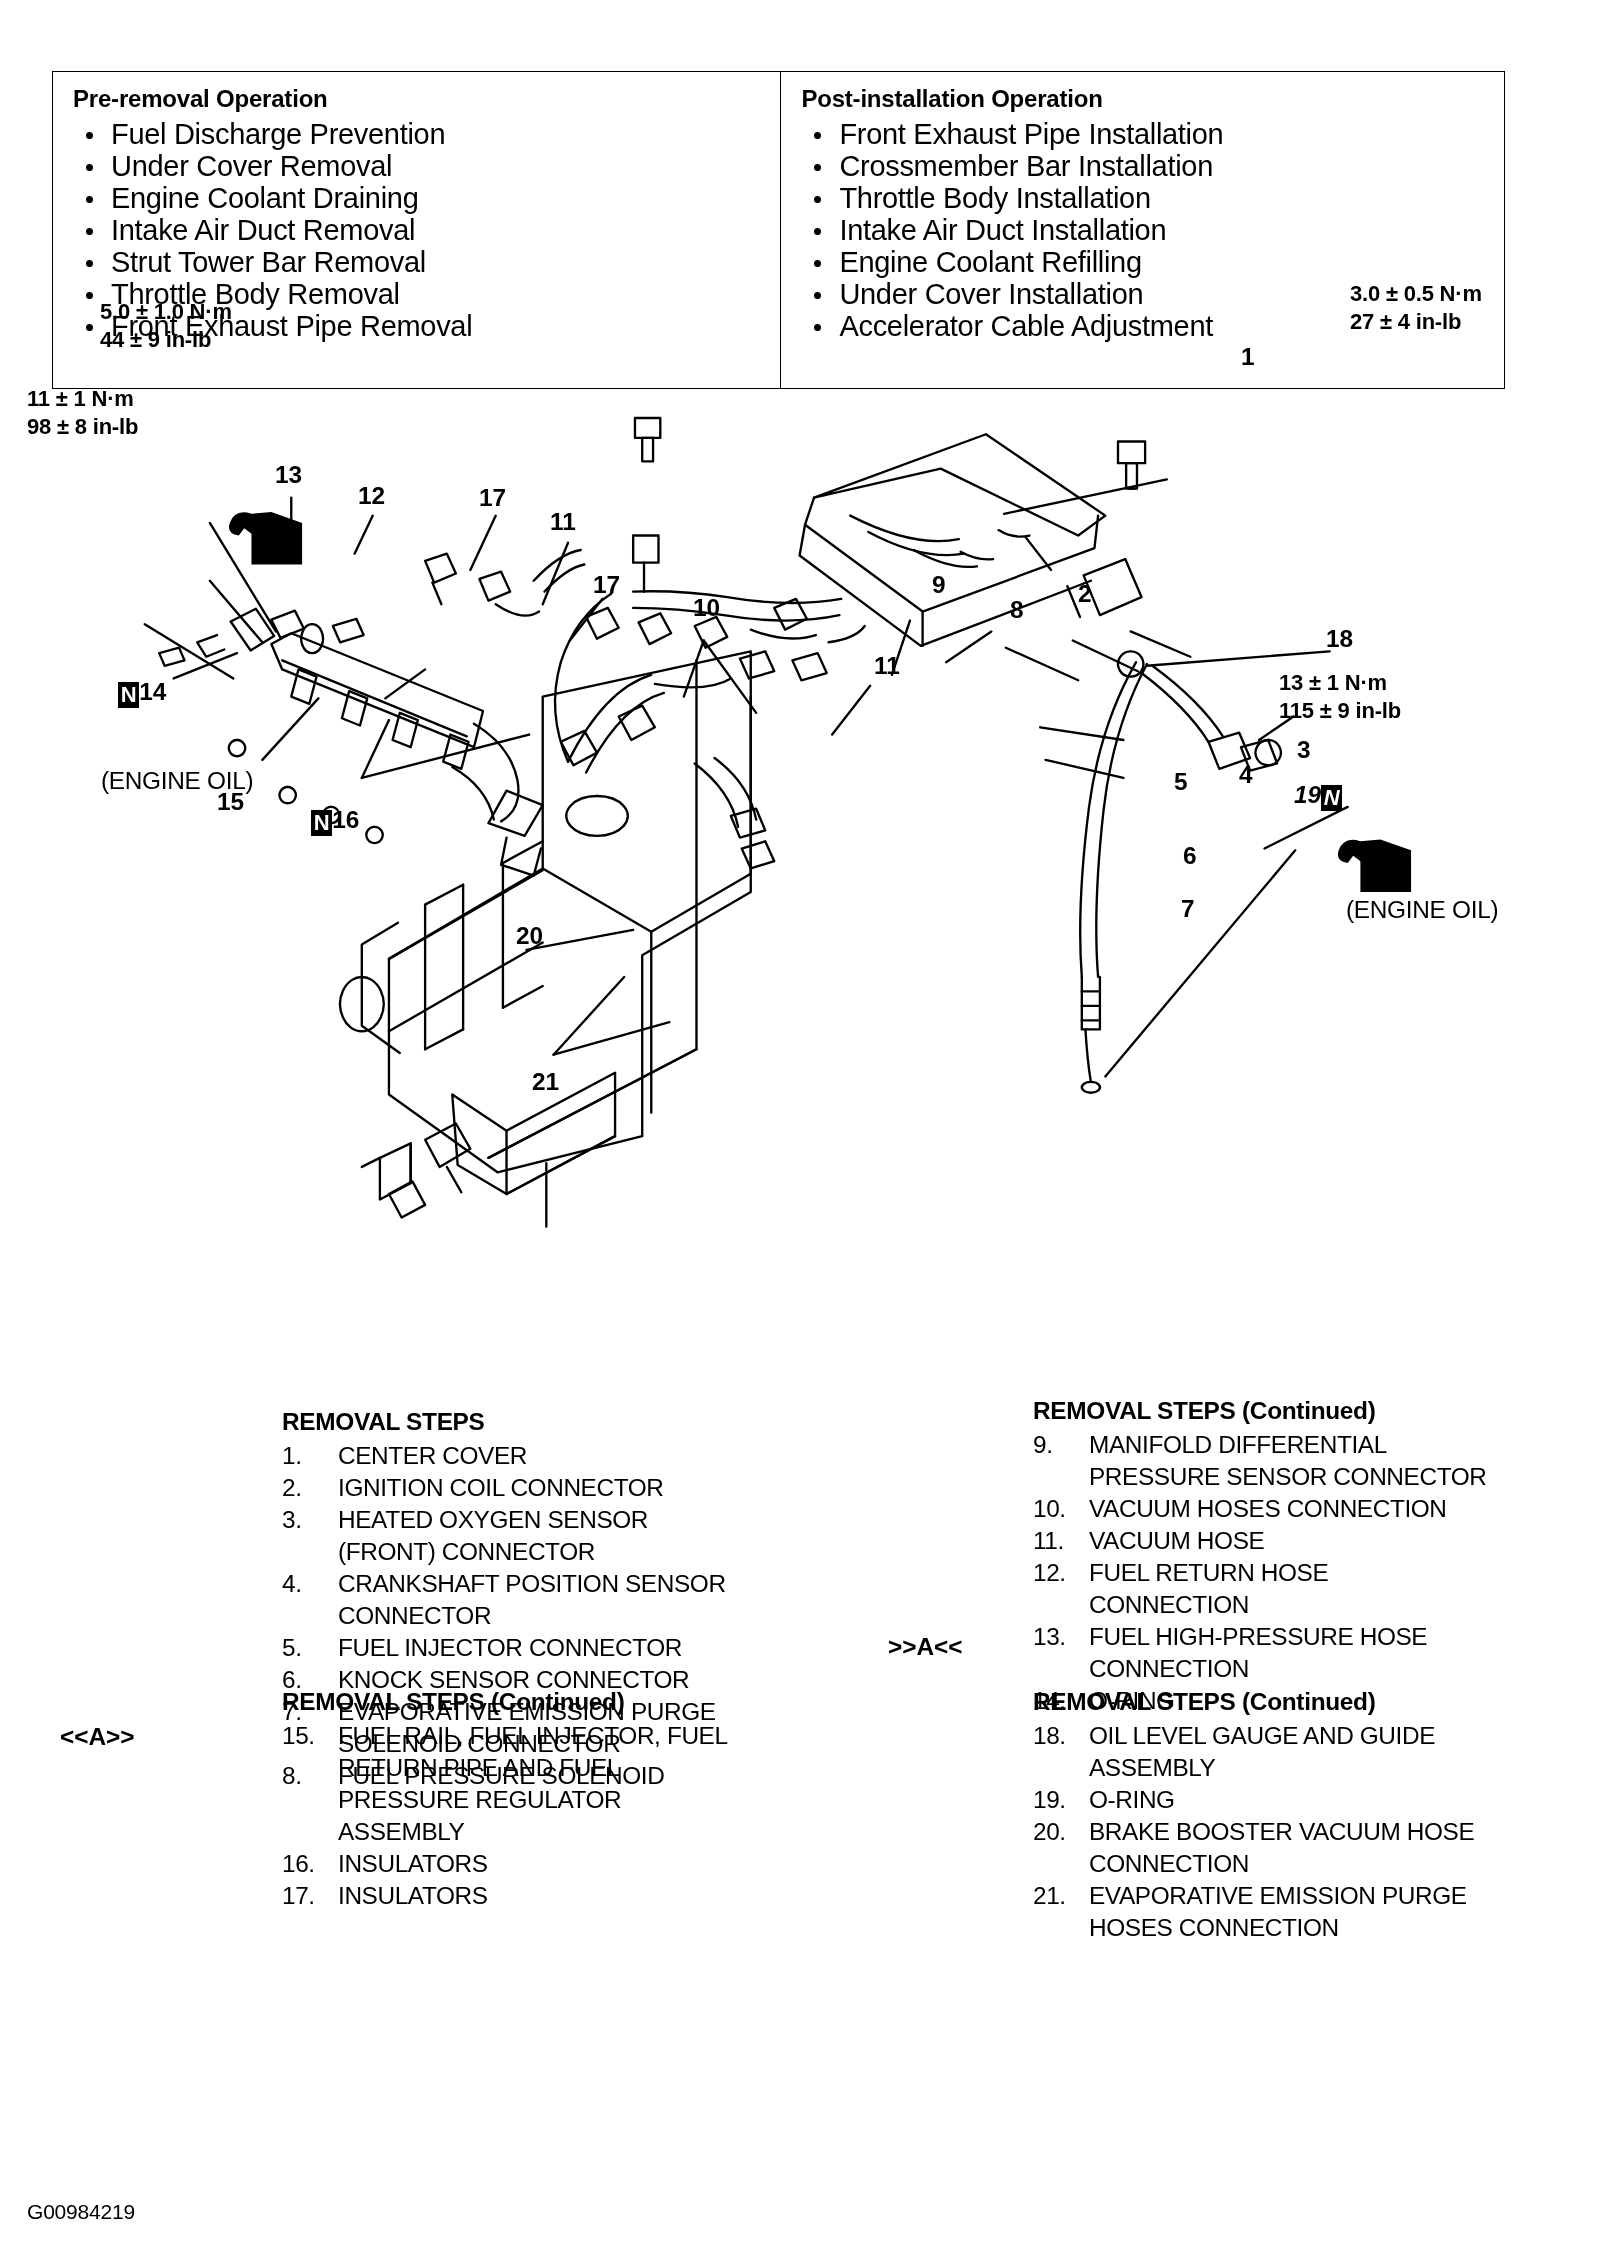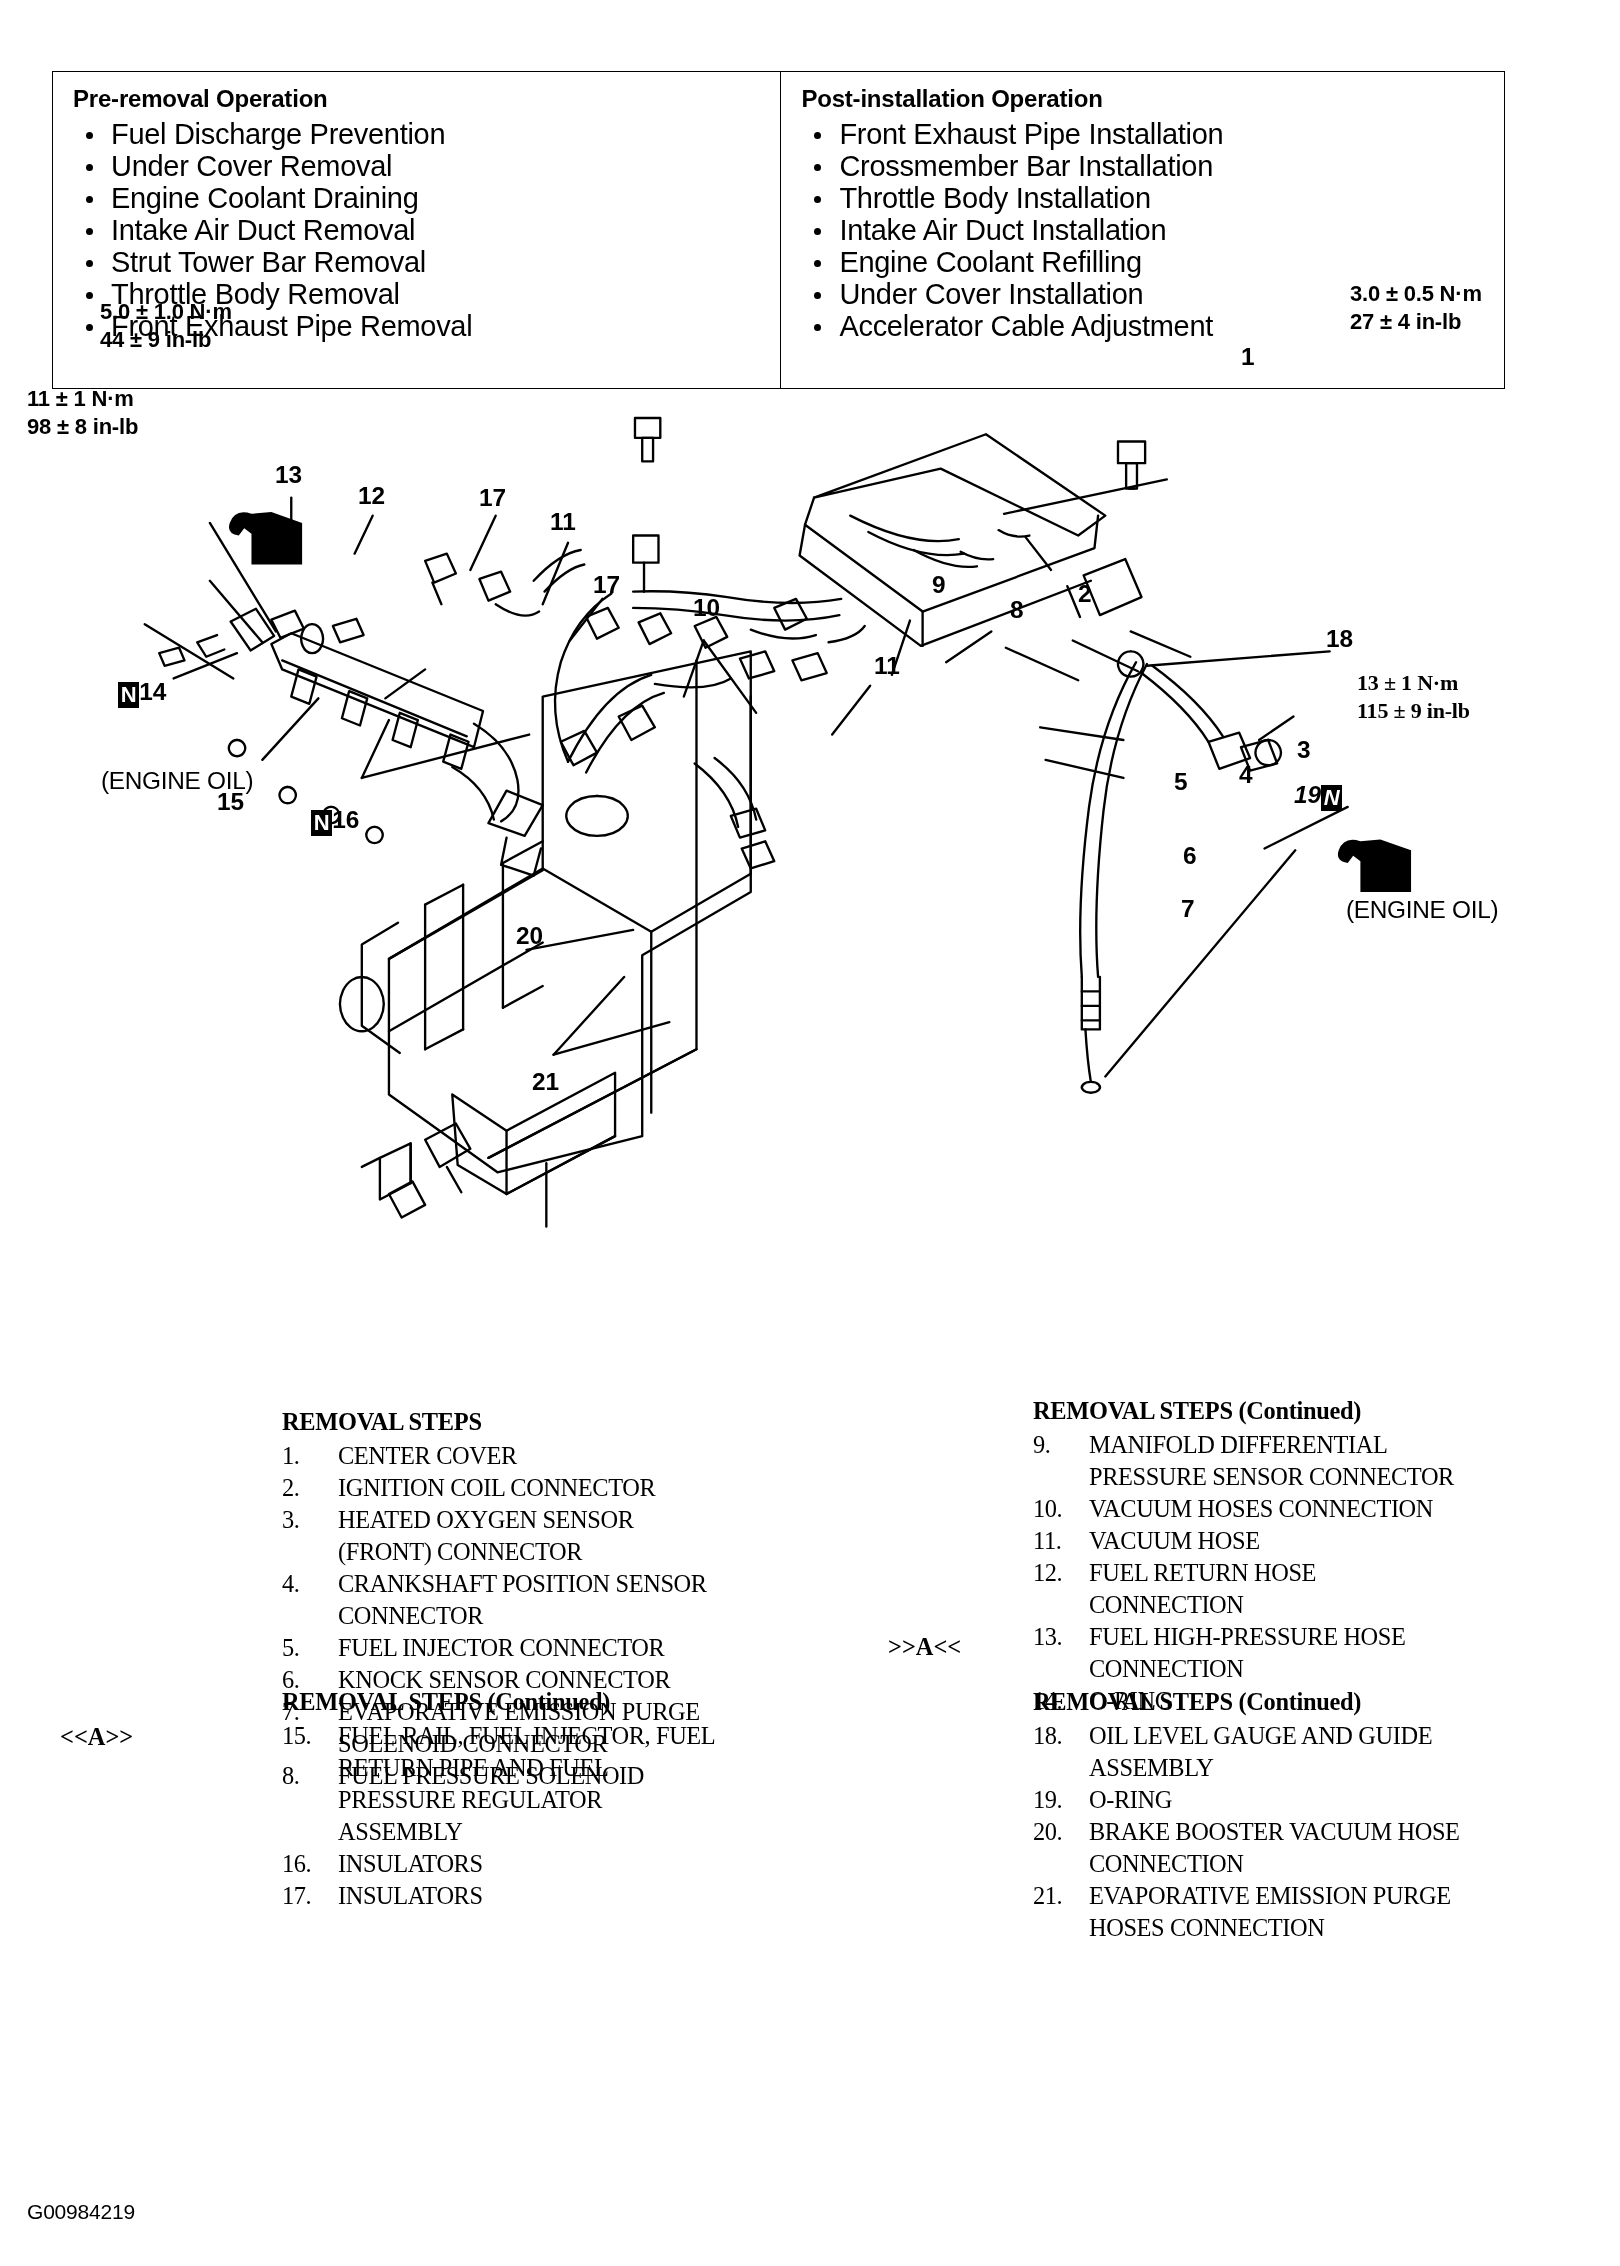--- a/index.html
+++ b/index.html
@@ -102,21 +102,21 @@
   }
 
   
   #steps {
     position: absolute;
     left: 0;
     top: 1408px;
     width: 1620px;
     height: 796px;
   }
-  .steps-block { position: absolute; font-family: Liberation Serif, serif; }
+  .steps-block { position: absolute; }
   .steps-head {
     font-weight: bold;
     font-size: 24.4px;
     letter-spacing: -0.3px;
     margin-bottom: 3.6px;
     white-space: nowrap;
   }
   .steps-list { list-style: none; margin: 0; padding: 0; }
   .steps-list li {
     position: relative;
@@ -345,21 +345,21 @@
     <div>44 ± 9 in-lb</div>
   </div>
   <div class="torque" style="left:27px; top:-12.7px;">
     <div>11 ± 1 N·m</div>
     <div>98 ± 8 in-lb</div>
   </div>
   <div class="torque" style="left:1350px; top:-118px;">
     <div>3.0 ± 0.5 N·m</div>
     <div>27 ± 4 in-lb</div>
   </div>
-  <div class="torque" style="left:1357px; top:271px;font-family:Liberation Serif, serif;">
+  <div class="torque" style="left:1279px; top:271px;">
     <div>13 ± 1 N·m</div>
     <div>115 ± 9 in-lb</div>
   </div>
 
   <div class="cal" style="left:1241px; top:-56px;">1</div>
   <div class="cal" style="left:1078px; top:181px;">2</div>
   <div class="cal" style="left:1297px; top:337px;">3</div>
   <div class="cal" style="left:1239px; top:362px;">4</div>
   <div class="cal" style="left:1174px; top:369px;">5</div>
   <div class="cal" style="left:1183px; top:443px;">6</div>

